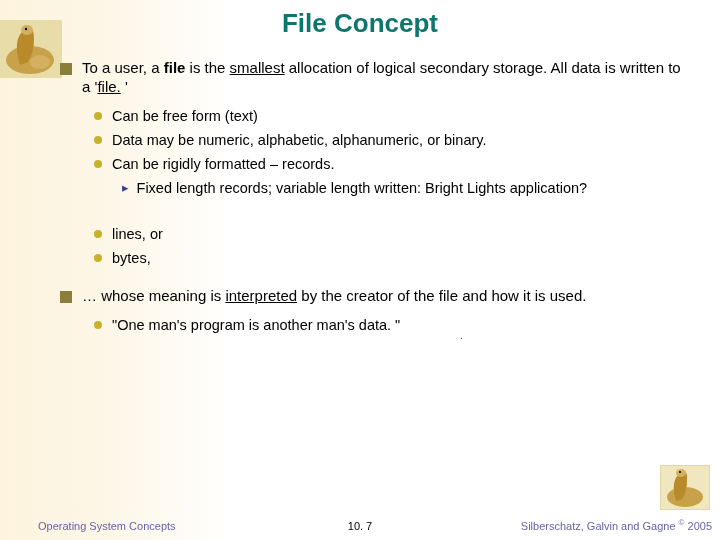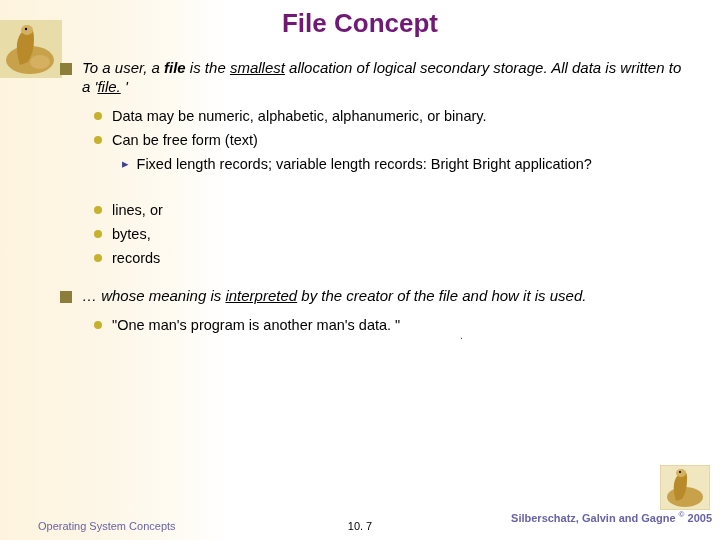--- a/index.html
+++ b/index.html
@@ -17,21 +17,21 @@
     width: 230px; height: 540px;
     background: linear-gradient(90deg, #fef4de 0%, #fdf6e6 40%, #fefaf0 70%, #ffffff 100%);
     z-index: 0;
   }
   .title {
     position: relative;
     z-index: 2;
     text-align: center;
     font-size: 26px;
     font-weight: bold;
-    color: #701a75;
+    color: #0f766e;
     padding-top: 8px;
   }
   .logo-top {
     position: absolute;
     left: 0; top: 20px;
     width: 62px; height: 58px;
     z-index: 1;
   }
   .logo-bottom {
     position: absolute;
@@ -40,21 +40,21 @@
     z-index: 1;
   }
   .content {
     position: relative;
     z-index: 2;
     padding: 20px 30px 0 60px;
     font-size: 15px;
     color: #000;
     line-height: 1.25;
   }
-  .l1 { margin-bottom: 10px; display: flex; font-style: italic; }
+  .l1 { margin-bottom: 10px; display: flex; }
   .l1 .sq {
     flex: 0 0 12px; height: 12px;
     background: #8b7d3a;
     margin-top: 4px; margin-right: 10px;
   }
   .l1 .txt { flex: 1; }
   .l2 { margin: 6px 0 0 34px; display: flex; font-size: 14.5px; }
   .l2 .dot {
     flex: 0 0 8px; height: 8px; border-radius: 50%;
     background: #c6b22b;
@@ -73,21 +73,21 @@
   .und { text-decoration: underline; }
   .footer {
     position: absolute;
     left: 0; bottom: 8px;
     width: 720px;
     font-size: 11px;
     z-index: 2;
   }
   .footer .left { position: absolute; left: 8px; bottom: 0; color: #6763a7; margin-left: 30px; }
   .footer .center { position: absolute; left: 0; width: 720px; text-align: center; bottom: 0; color: #000; }
-  .footer .right { position: absolute; right: 8px; bottom: 8px; color: #6763a7; font-weight: bold; }
+  .footer .right { position: absolute; right: 8px; bottom: 0; color: #6763a7; }
   .footer .right sup { font-size: 8px; }
   .stray-dot {
     position: absolute;
     left: 460px; top: 330px;
     font-size: 10px; color: #333;
     z-index: 2;
   }
 </style>
 </head>
 <body>
@@ -111,45 +111,45 @@
 
   <div class="l1">
     <div class="sq"></div>
     <div class="txt">
       <span>To a user, a </span><b>file</b><span> is the </span><span class="und">smallest</span><span> allocation of logical secondary storage.  All data is written to a '</span><span class="und">file.</span><span> '</span>
     </div>
   </div>
 
   <div class="l2">
     <div class="dot"></div>
+    <div class="txt">Can be free form (text)</div>
+  </div>
+  <div class="l2">
+    <div class="dot"></div>
     <div class="txt">Data may be numeric, alphabetic, alphanumeric, or binary.</div>
   </div>
   <div class="l2">
     <div class="dot"></div>
-    <div class="txt">Can be free form (text)</div>
+    <div class="txt">Can be rigidly formatted – records.</div>
   </div>
   <div class="l3">
     <div class="arrow">▸</div>
-    <div class="txt">Fixed length records;  variable length records:  Bright Bright application?</div>
+    <div class="txt">Fixed length records;  variable length written:  Bright Lights application?</div>
   </div>
 
   <div class="gap"></div>
 
 
   <div class="l2">
     <div class="dot"></div>
     <div class="txt">lines, or</div>
   </div>
   <div class="l2">
     <div class="dot"></div>
     <div class="txt">bytes,</div>
-  </div>
-  <div class="l2">
-    <div class="dot"></div>
-    <div class="txt">records</div>
   </div>
 
   <div class="l1" style="margin-top:20px">
     <div class="sq"></div>
     <div class="txt">
       <span>… whose meaning is  </span><span class="und">interpreted</span><span> by the creator of the file and how it is used.</span>
     </div>
   </div>
 
   <div class="l2">

